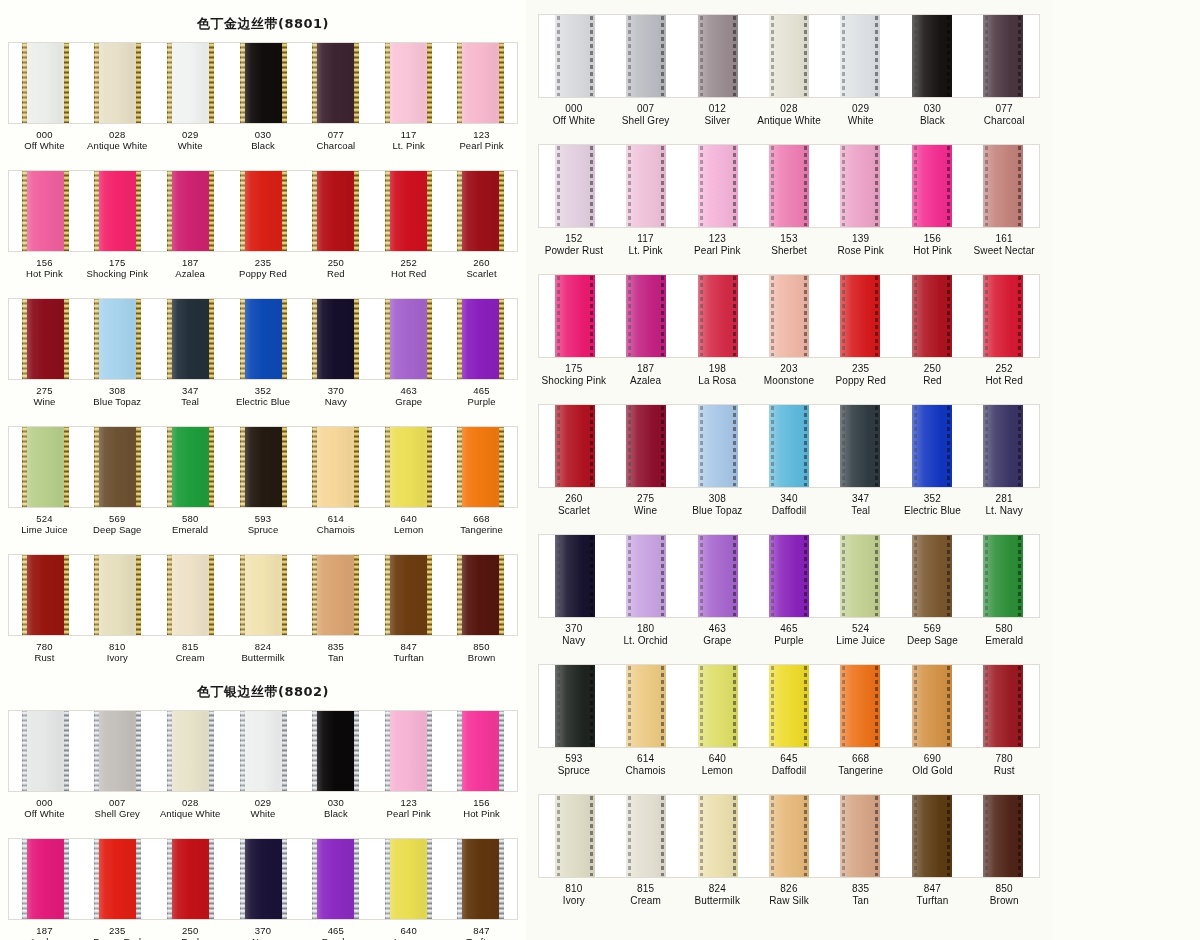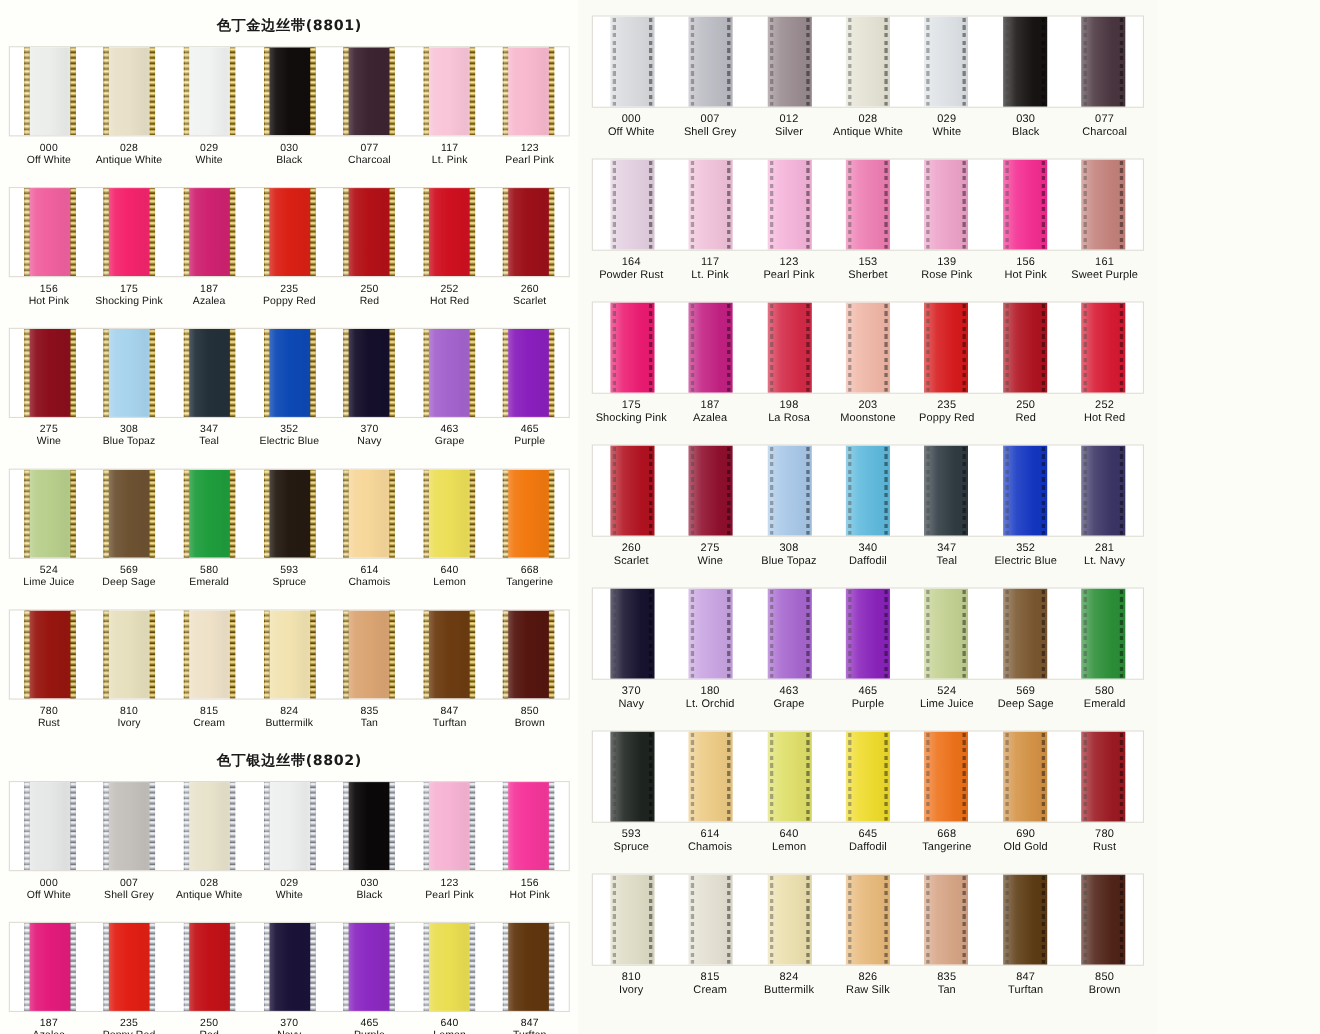--- a/index.html
+++ b/index.html
@@ -706,21 +706,21 @@
             </div>
           </div>
           <div class="cell">
             <div class="ribbon" title="161 Sweet Nectar" style="width: 56%; background: rgb(196, 130, 124);">
               <div class="sheen"></div>
             </div>
           </div>
         </div>
         <div class="labels" style="margin-left: 12px; margin-right: 12px; height: 32px; padding-top: 5px;">
           <div class="label">
-            <span class="code">164</span>
+            <span class="code">152</span>
             <span class="name">Powder Rust</span>
           </div>
           <div class="label">
             <span class="code">117</span>
             <span class="name">Lt. Pink</span>
           </div>
           <div class="label">
             <span class="code">123</span>
             <span class="name">Pearl Pink</span>
           </div>
@@ -731,21 +731,21 @@
           <div class="label">
             <span class="code">139</span>
             <span class="name">Rose Pink</span>
           </div>
           <div class="label">
             <span class="code">156</span>
             <span class="name">Hot Pink</span>
           </div>
           <div class="label">
             <span class="code">161</span>
-            <span class="name">Sweet Purple</span>
+            <span class="name">Sweet Nectar</span>
           </div>
         </div>
       </div>
       <div class="row" style="margin-bottom: 9px;">
         <div class="strip edge-stitch" style="height: 84px; margin-left: 12px; margin-right: 12px;">
           <div class="cell">
             <div class="ribbon" title="175 Shocking Pink" style="width: 56%; background: rgb(236, 27, 114);">
               <div class="sheen"></div>
             </div>
           </div>

